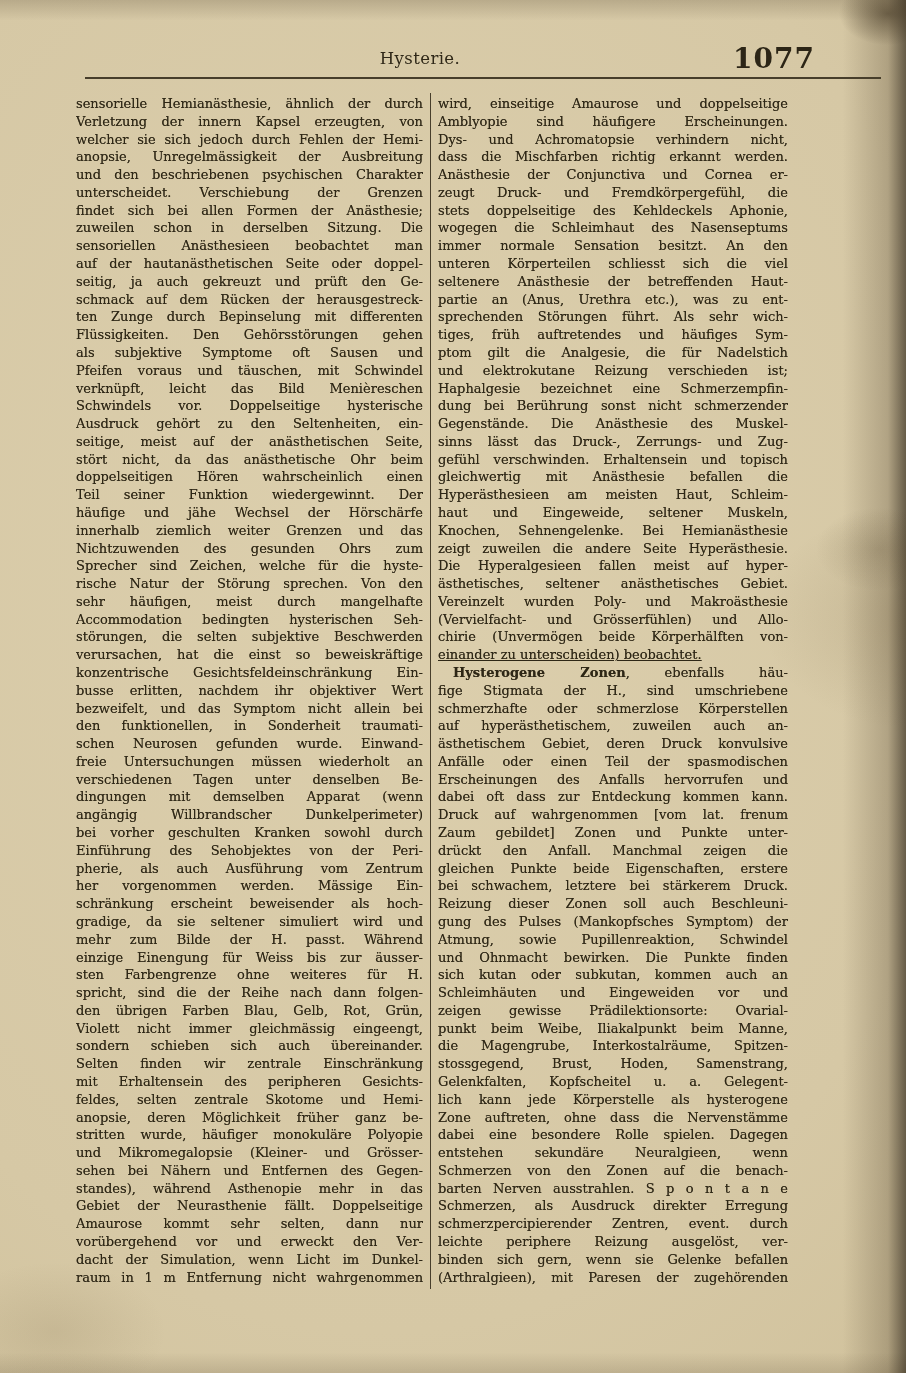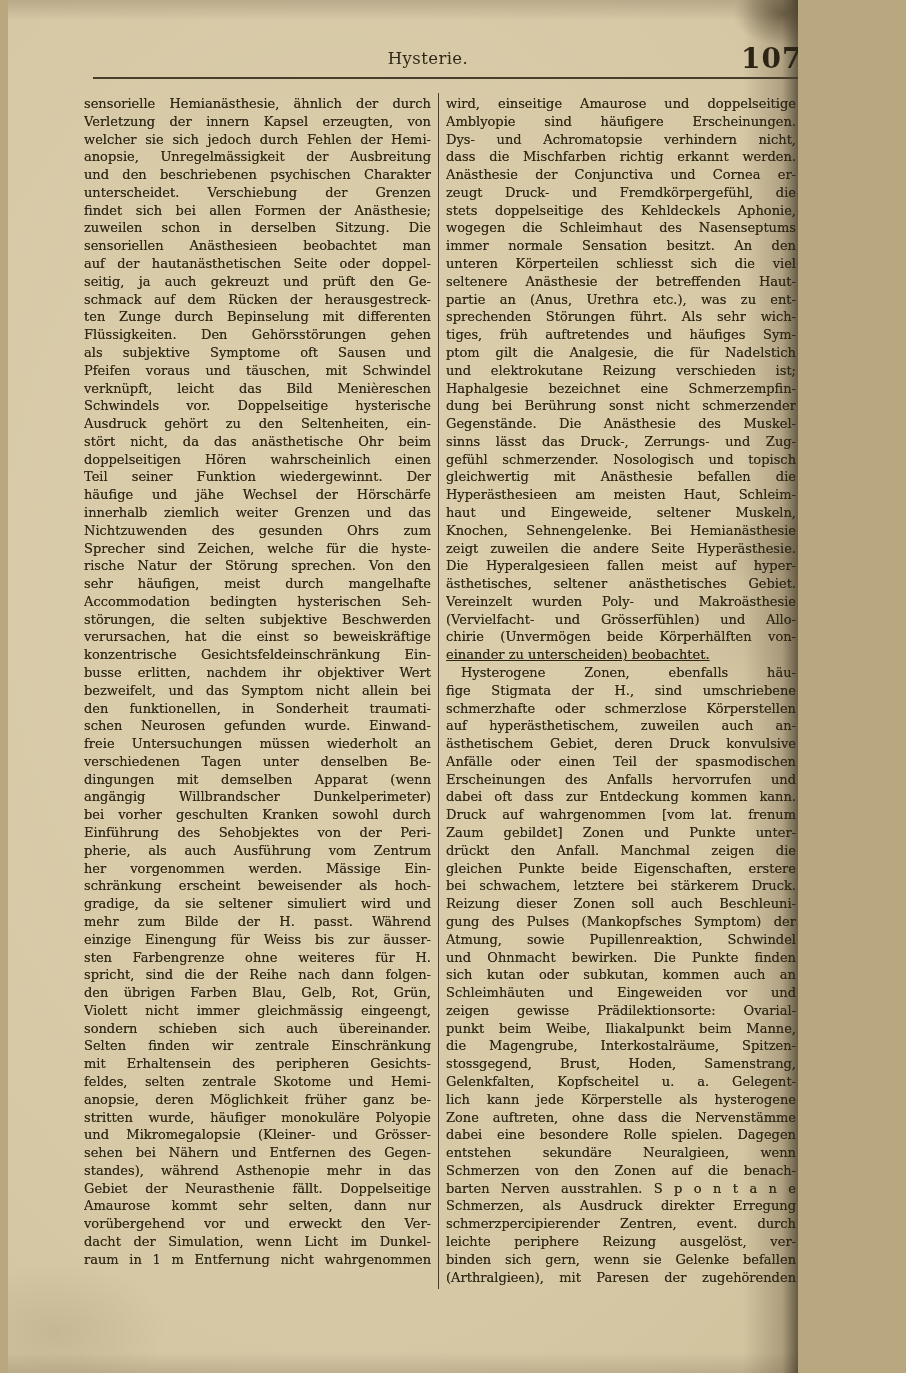--- a/index.html
+++ b/index.html
@@ -3,24 +3,23 @@
 <meta charset="utf-8">
 <style>
   * { box-sizing: border-box; }
   html, body { margin: 0; padding: 0; }
   body {
     width: 906px; height: 1373px;
     background: #b9a87f;
     font-family: "DejaVu Serif", serif;
   }
   .page {
-    position: relative; width: 790px; height: 1373px; overflow: hidden;
+    position: relative; width: 906px; height: 1373px; overflow: hidden;
     background: radial-gradient(120% 100% at 42% 42%, #dccfad 0%, #d6c8a5 55%, #cbbb93 100%);
     color: #30291a;
-    margin-left: 8px;
   }
   .texture {
     position: absolute; inset: 0; pointer-events: none;
     background:
       radial-gradient(70px 45px at 98% 1%, rgba(56,44,26,.55), rgba(56,44,26,0) 70%),
       radial-gradient(220px 160px at 101% 45%, rgba(98,80,48,.16), rgba(98,80,48,0) 70%),
       radial-gradient(160px 100px at 6% 97%, rgba(98,80,48,.12), rgba(98,80,48,0) 70%),
       radial-gradient(90px 60px at 97% 40%, rgba(70,56,32,.18), rgba(70,56,32,0) 70%),
       linear-gradient(to right, rgba(62,48,28,0) 93%, rgba(62,48,28,.25) 98%, rgba(28,20,10,.6) 100%),
       linear-gradient(to bottom, rgba(62,48,28,.2) 0%, rgba(62,48,28,0) 1.5%),
@@ -48,21 +47,21 @@
     text-shadow: 0 0 .5px rgba(46,39,22,.65);
   }
   .column .line {
     height: 17.79px; overflow: hidden;
     text-align: justify; text-align-last: justify;
   }
   .column .line.ragged { text-align-last: left; text-decoration: underline; }
   .column .line.indent { text-indent: 15px; }
   .col-left  { left: 76px;  width: 347px; }
   .col-right { left: 438px; width: 350px; }
-  b { font-weight: 400; }
+  b { font-weight: 700; }
 </style>
 </head>
 <body>
 
 <div class="page">
   <div class="texture"></div>
   <div class="header-title">Hysterie.</div>
   <div class="page-number">1077</div>
   <div class="header-rule"></div>
   <div class="divider"></div>
@@ -79,20 +78,21 @@
       <div class="line">auf der hautanästhetischen Seite oder doppel-</div>
       <div class="line">seitig, ja auch gekreuzt und prüft den Ge-</div>
       <div class="line">schmack auf dem Rücken der herausgestreck-</div>
       <div class="line">ten Zunge durch Bepinselung mit differenten</div>
       <div class="line">Flüssigkeiten. Den Gehörsstörungen gehen</div>
       <div class="line">als subjektive Symptome oft Sausen und</div>
       <div class="line">Pfeifen voraus und täuschen, mit Schwindel</div>
       <div class="line">verknüpft, leicht das Bild Menièreschen</div>
       <div class="line">Schwindels vor. Doppelseitige hysterische</div>
       <div class="line">Ausdruck gehört zu den Seltenheiten, ein-</div>
+      <div class="line">seitige, meist auf der anästhetischen Seite,</div>
       <div class="line">stört nicht, da das anästhetische Ohr beim</div>
       <div class="line">doppelseitigen Hören wahrscheinlich einen</div>
       <div class="line">Teil seiner Funktion wiedergewinnt. Der</div>
       <div class="line">häufige und jähe Wechsel der Hörschärfe</div>
       <div class="line">innerhalb ziemlich weiter Grenzen und das</div>
       <div class="line">Nichtzuwenden des gesunden Ohrs zum</div>
       <div class="line">Sprecher sind Zeichen, welche für die hyste-</div>
       <div class="line">rische Natur der Störung sprechen. Von den</div>
       <div class="line">sehr häufigen, meist durch mangelhafte</div>
       <div class="line">Accommodation bedingten hysterischen Seh-</div>
@@ -148,21 +148,21 @@
       <div class="line">seltenere Anästhesie der betreffenden Haut-</div>
       <div class="line">partie an (Anus, Urethra etc.), was zu ent-</div>
       <div class="line">sprechenden Störungen führt. Als sehr wich-</div>
       <div class="line">tiges, früh auftretendes und häufiges Sym-</div>
       <div class="line">ptom gilt die Analgesie, die für Nadelstich</div>
       <div class="line">und elektrokutane Reizung verschieden ist;</div>
       <div class="line">Haphalgesie bezeichnet eine Schmerzempfin-</div>
       <div class="line">dung bei Berührung sonst nicht schmerzender</div>
       <div class="line">Gegenstände. Die Anästhesie des Muskel-</div>
       <div class="line">sinns lässt das Druck-, Zerrungs- und Zug-</div>
-      <div class="line">gefühl schmerzender. Nosologisch und topisch</div>
+      <div class="line">gefühl verschwinden. Erhaltensein und topisch</div>
       <div class="line">gleichwertig mit Anästhesie befallen die</div>
       <div class="line">Hyperästhesieen am meisten Haut, Schleim-</div>
       <div class="line">haut und Eingeweide, seltener Muskeln,</div>
       <div class="line">Knochen, Sehnengelenke. Bei Hemianästhesie</div>
       <div class="line">zeigt zuweilen die andere Seite Hyperästhesie.</div>
       <div class="line">Die Hyperalgesieen fallen meist auf hyper-</div>
       <div class="line">ästhetisches, seltener anästhetisches Gebiet.</div>
       <div class="line">Vereinzelt wurden Poly- und Makroästhesie</div>
       <div class="line">(Vervielfacht- und Grösserfühlen) und Allo-</div>
       <div class="line">chirie (Unvermögen beide Körperhälften von-</div>

